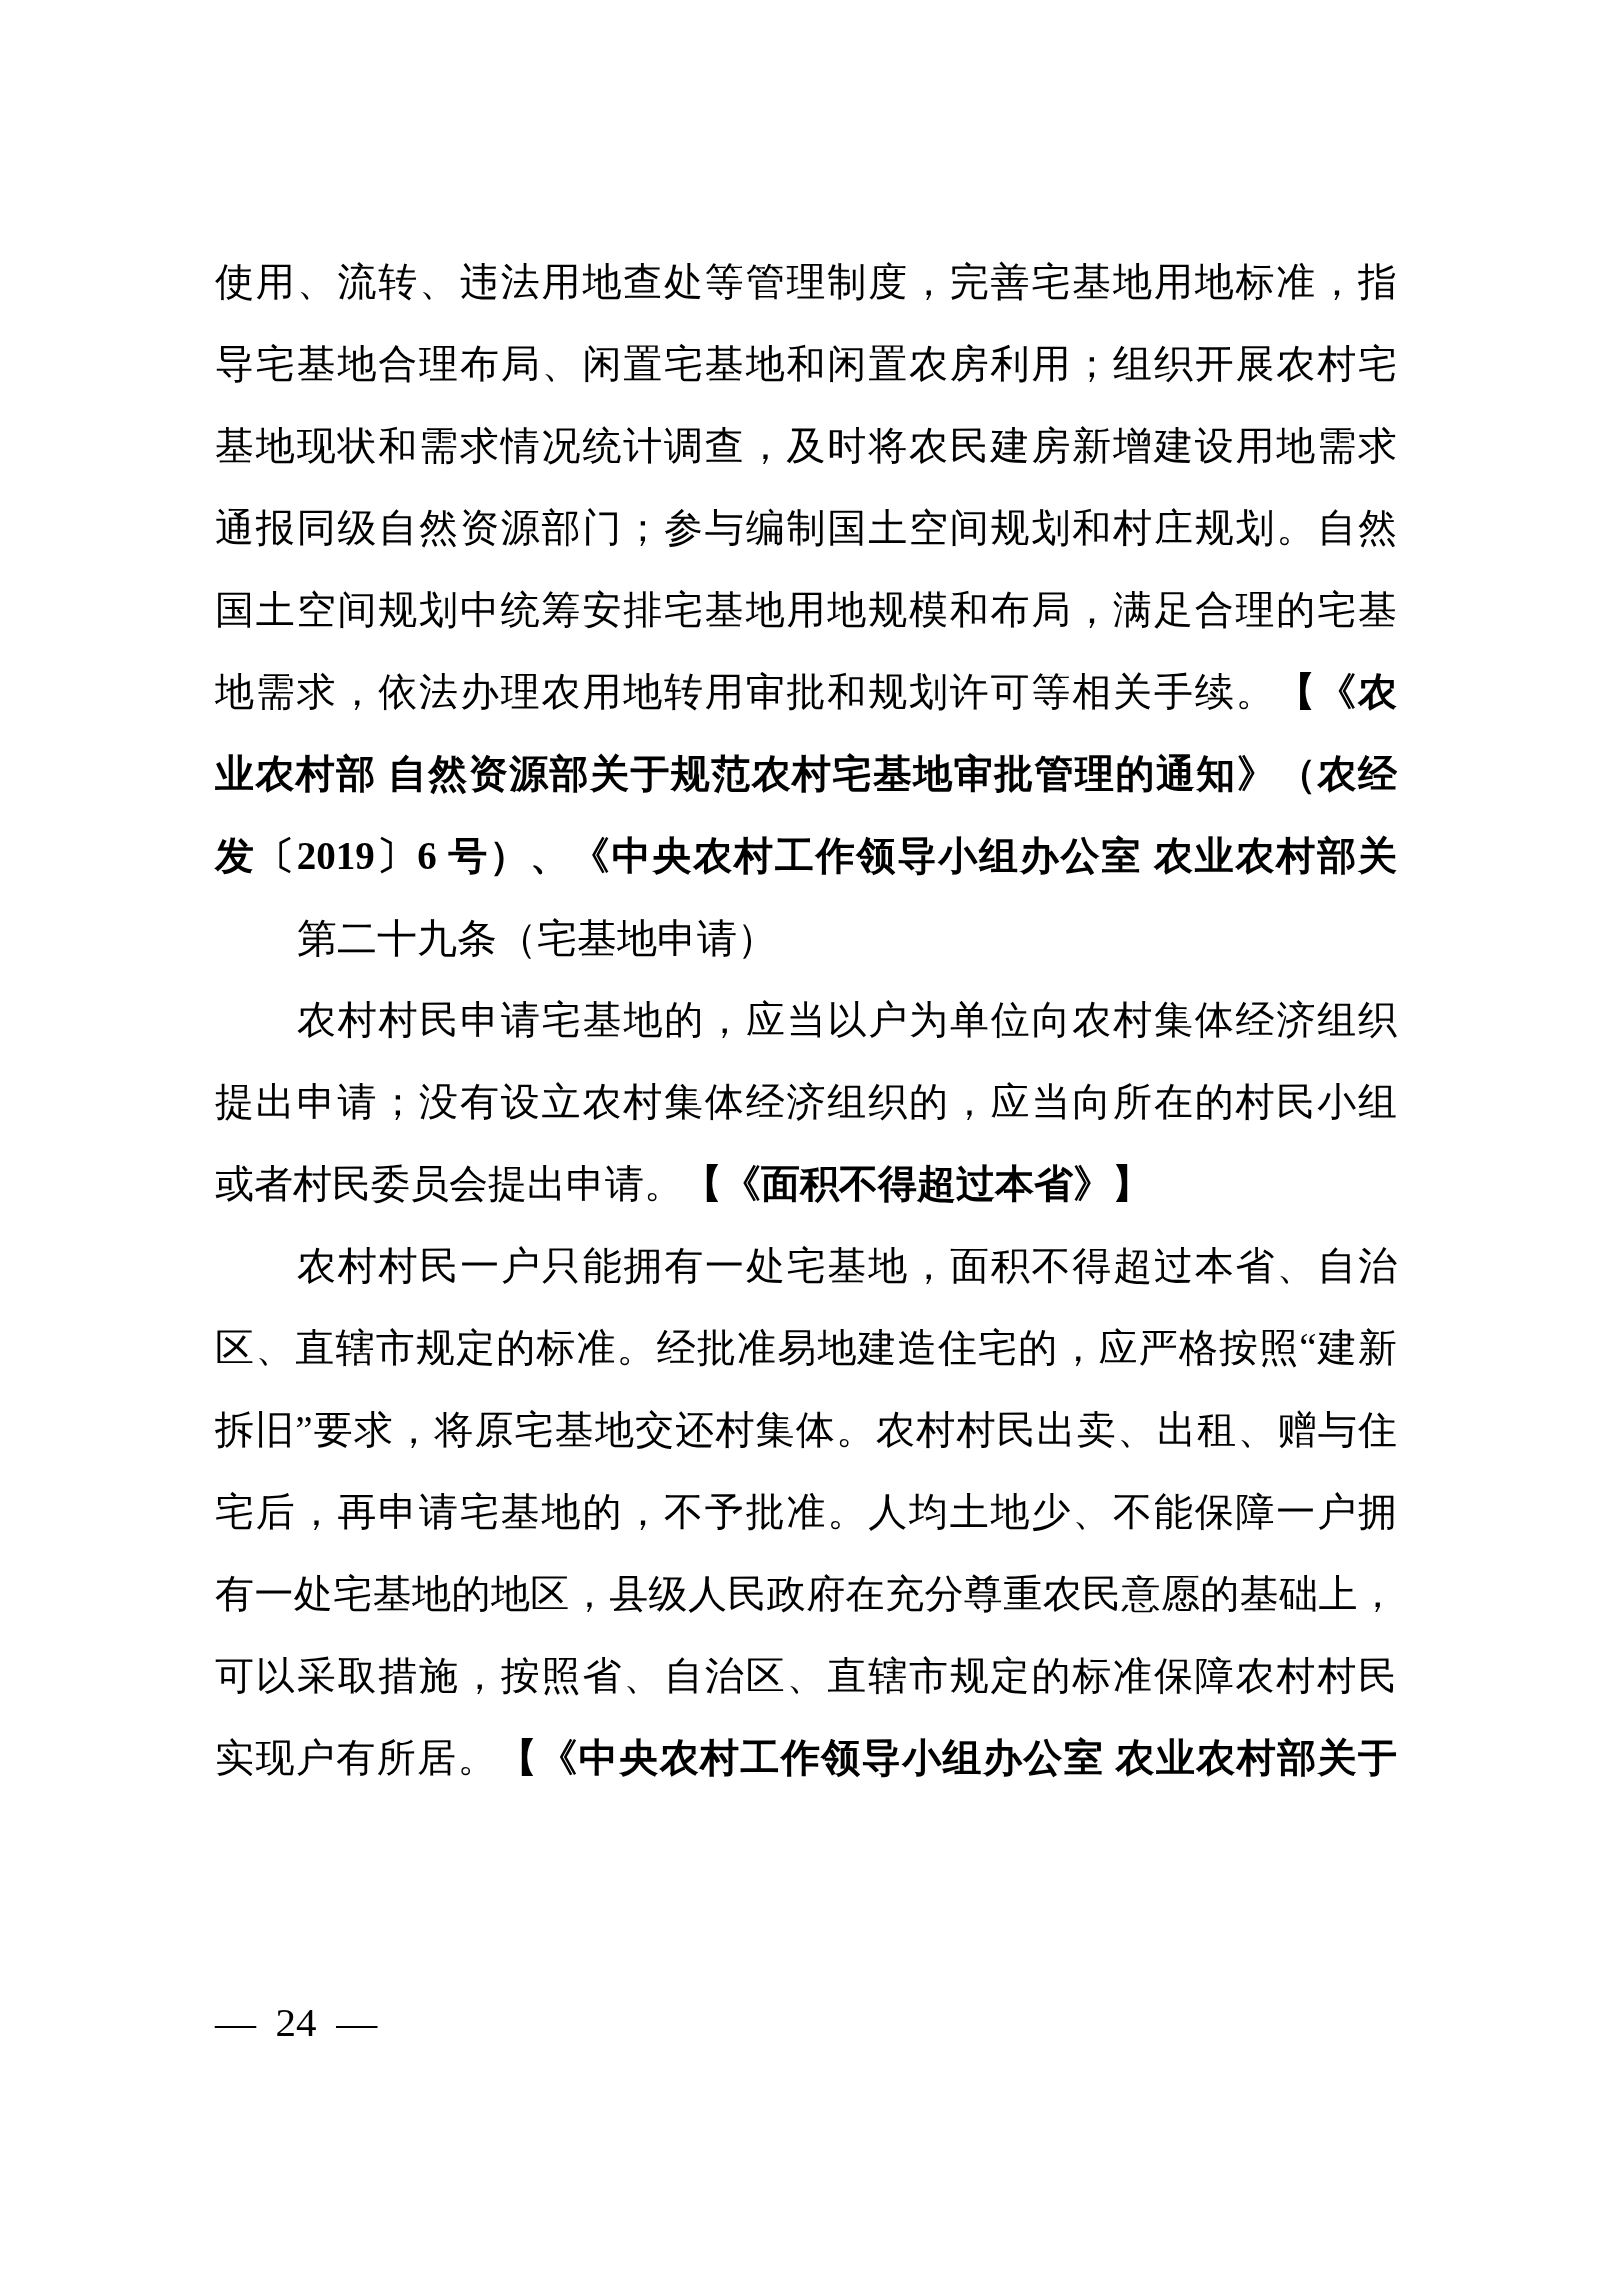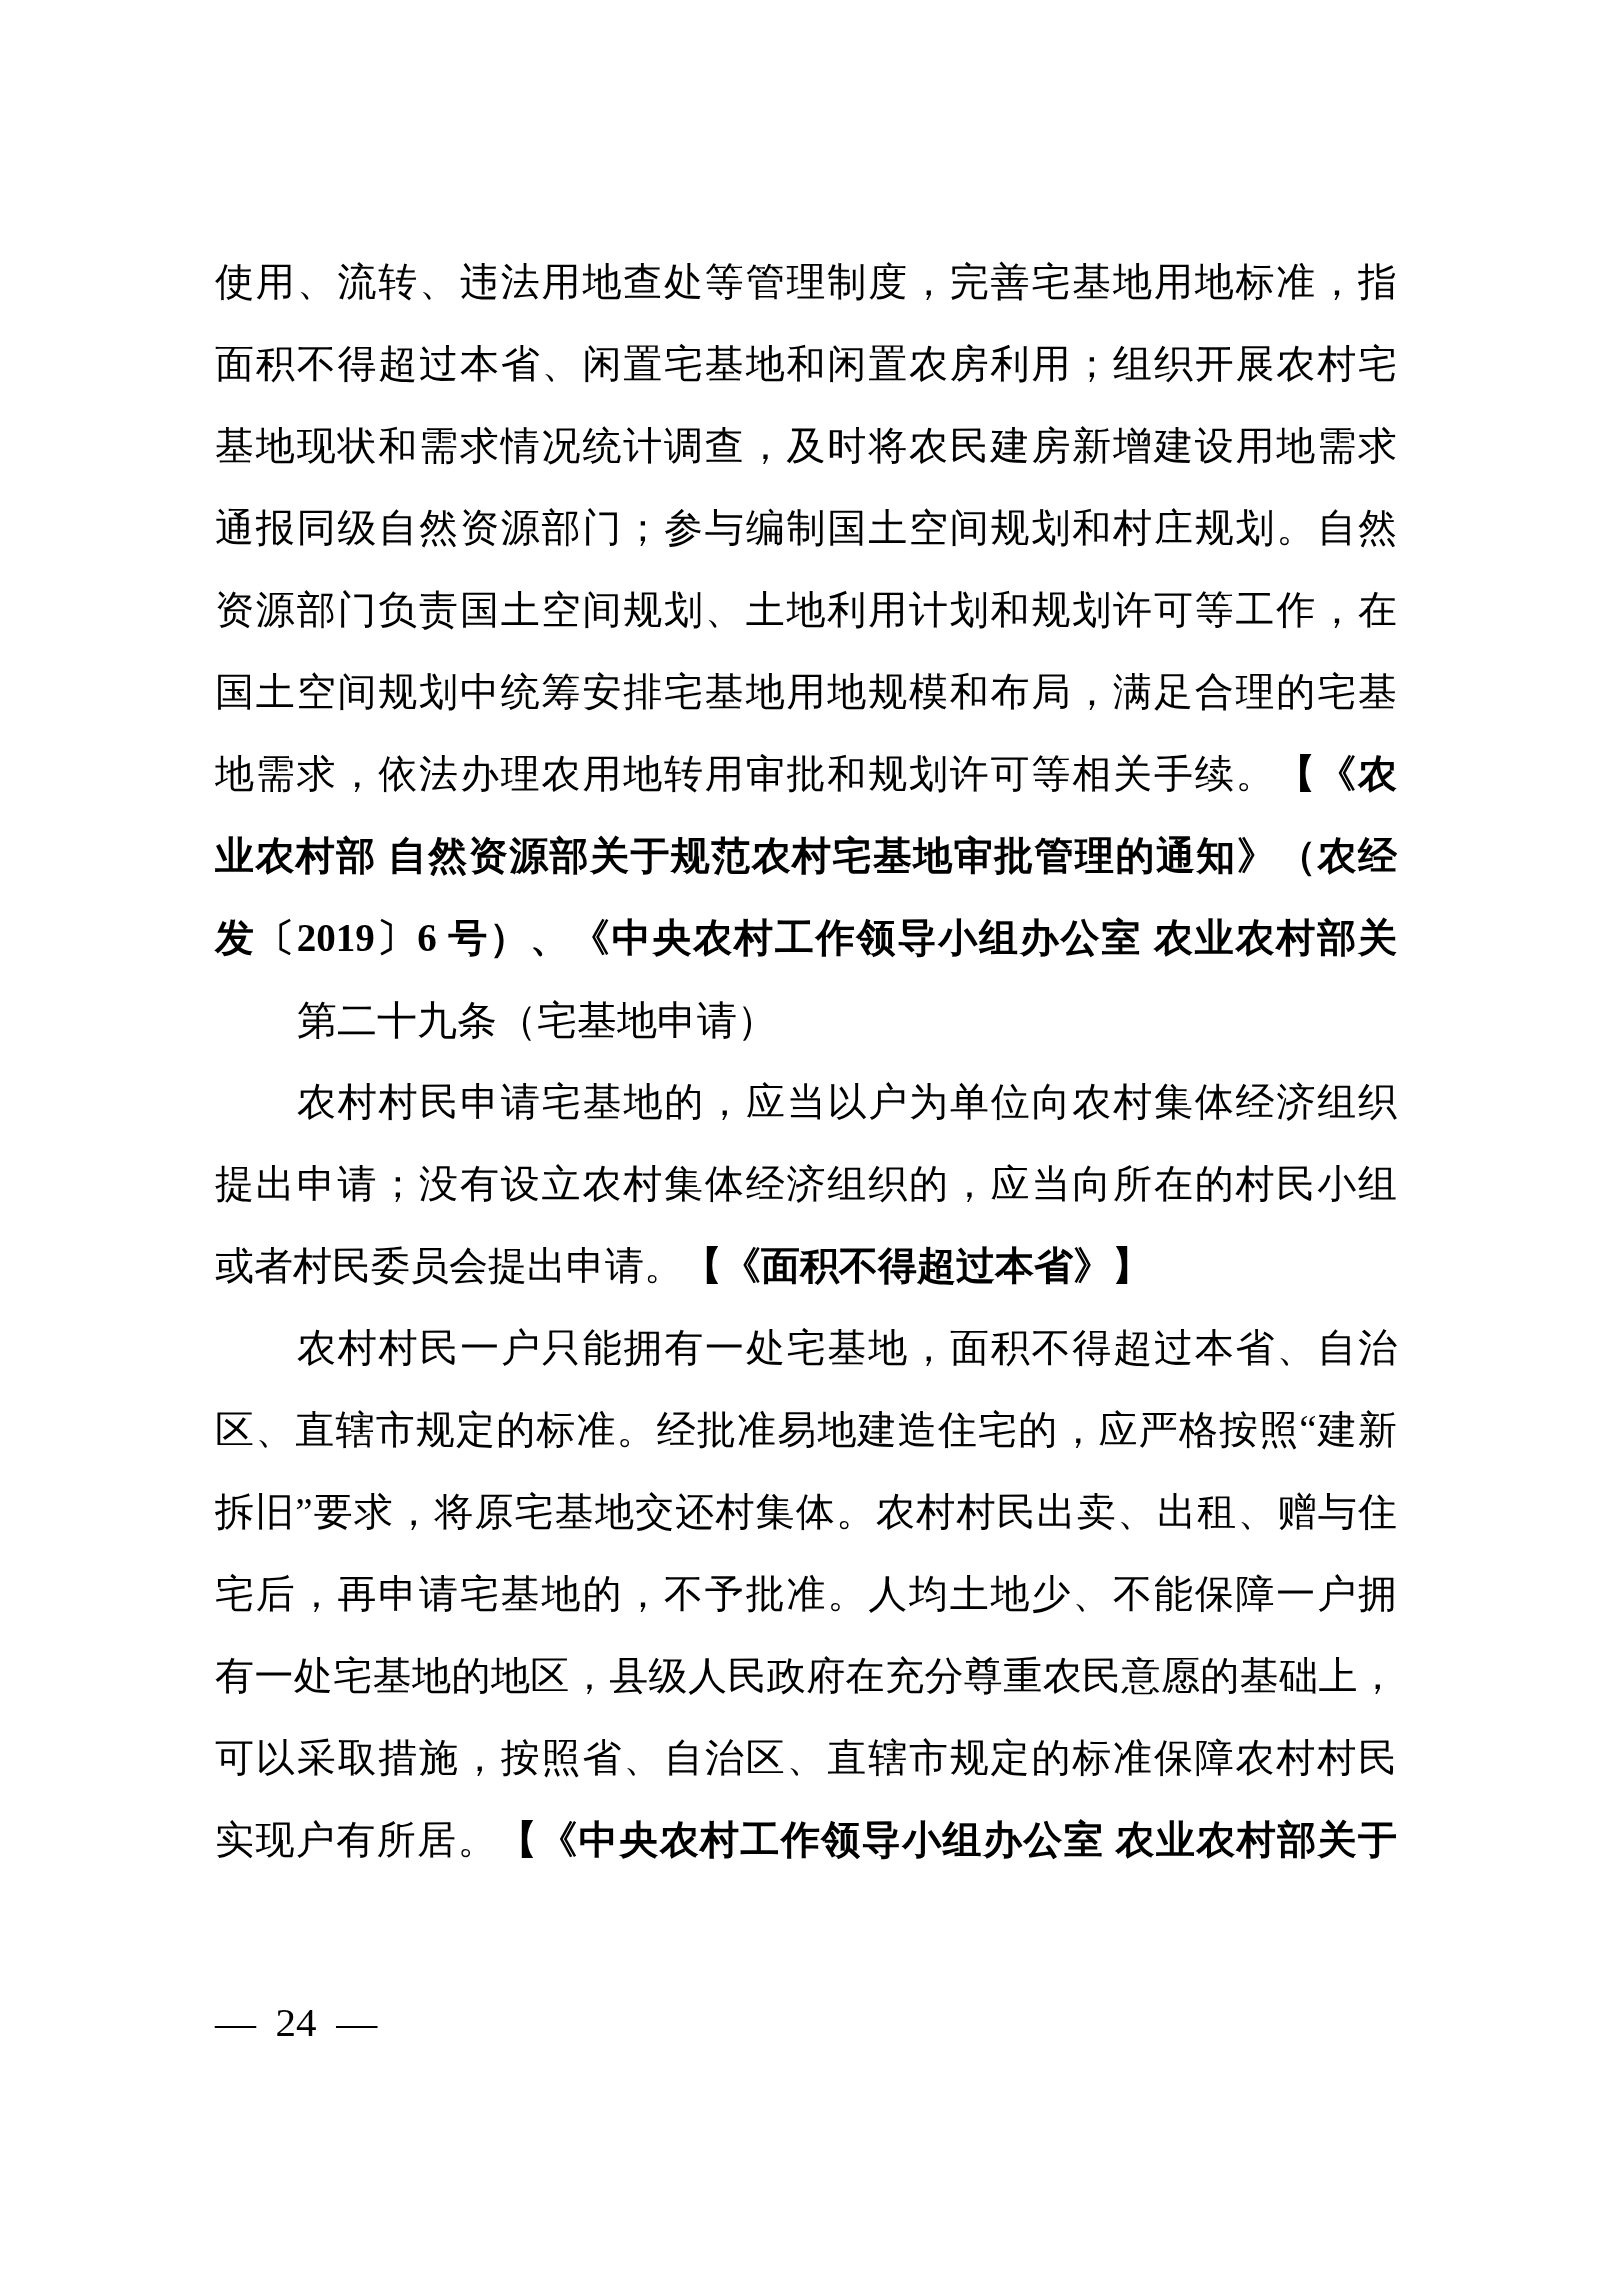--- a/index.html
+++ b/index.html
@@ -67,24 +67,23 @@
   }
 </style>
 </head>
 <body>
 
 <div class="page">
 
   <div class="textblock">
 
     <div class="ln"><span>使用、流转、违法用地查处等管理制度，完善宅基地用地标准，指</span></div>
-    <div class="ln"><span>面积不得超过本省、闲置宅基地和闲置农房利用；组织开展农村宅</span></div>
+    <div class="ln"><span>导宅基地合理布局、闲置宅基地和闲置农房利用；组织开展农村宅</span></div>
     <div class="ln"><span>基地现状和需求情况统计调查，及时将农民建房新增建设用地需求</span></div>
     <div class="ln"><span>通报同级自然资源部门；参与编制国土空间规划和村庄规划。自然</span></div>
-    <div class="ln"><span>资源部门负责国土空间规划、土地利用计划和规划许可等工作，在</span></div>
     <div class="ln"><span>国土空间规划中统筹安排宅基地用地规模和布局，满足合理的宅基</span></div>
     <div class="ln"><span>地需求，依法办理农用地转用审批和规划许可等相关手续。</span><span class="cite">【《农</span></div>
     <div class="ln"><span class="cite">业农村部 自然资源部关于规范农村宅基地审批管理的通知》（农经</span></div>
     <div class="ln"><span class="cite">发〔2019〕6 号）、《中央农村工作领导小组办公室 农业农村部关</span></div>
     <div class="ln ind natural hd"><span>第二十九条（宅基地申请）</span></div>
     <div class="ln ind"><span>农村村民申请宅基地的，应当以户为单位向农村集体经济组织</span></div>
     <div class="ln"><span>提出申请；没有设立农村集体经济组织的，应当向所在的村民小组</span></div>
     <div class="ln natural"><span>或者村民委员会提出申请。</span><span class="cite">【《面积不得超过本省》】</span></div>
     <div class="ln ind"><span>农村村民一户只能拥有一处宅基地，面积不得超过本省、自治</span></div>
     <div class="ln"><span>区、直辖市规定的标准。经批准易地建造住宅的，应严格按照“建新</span></div>

